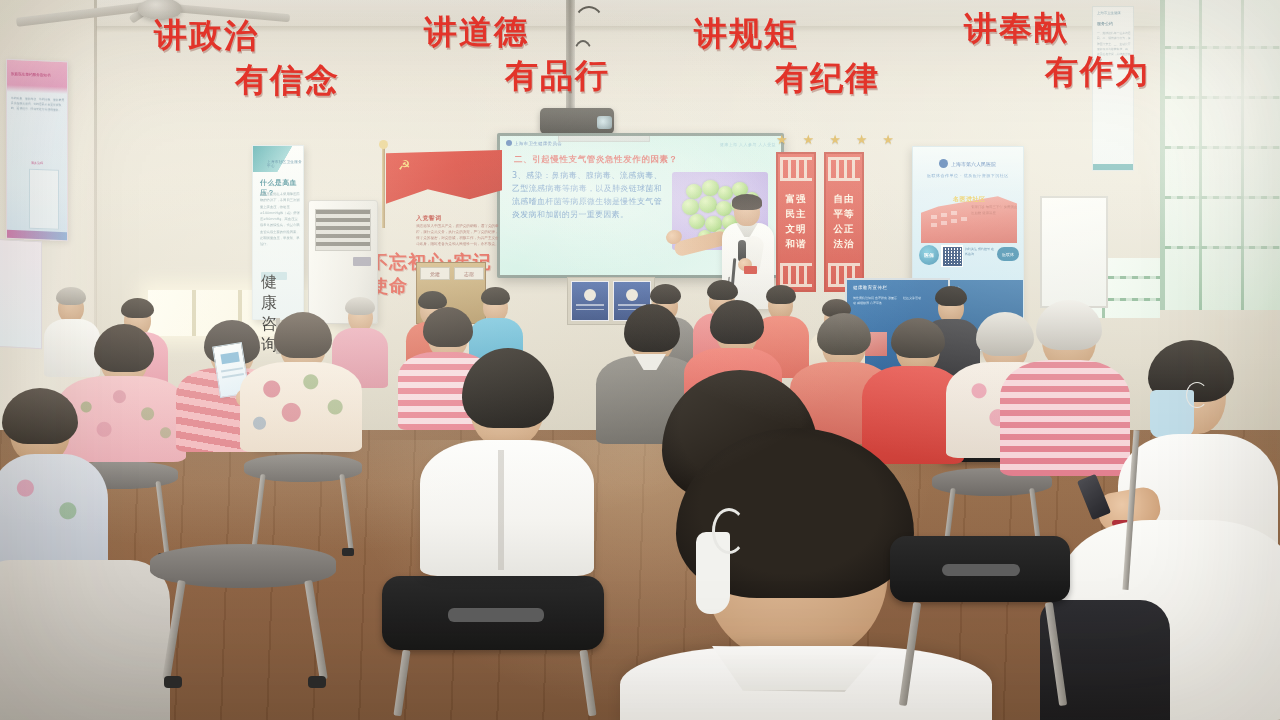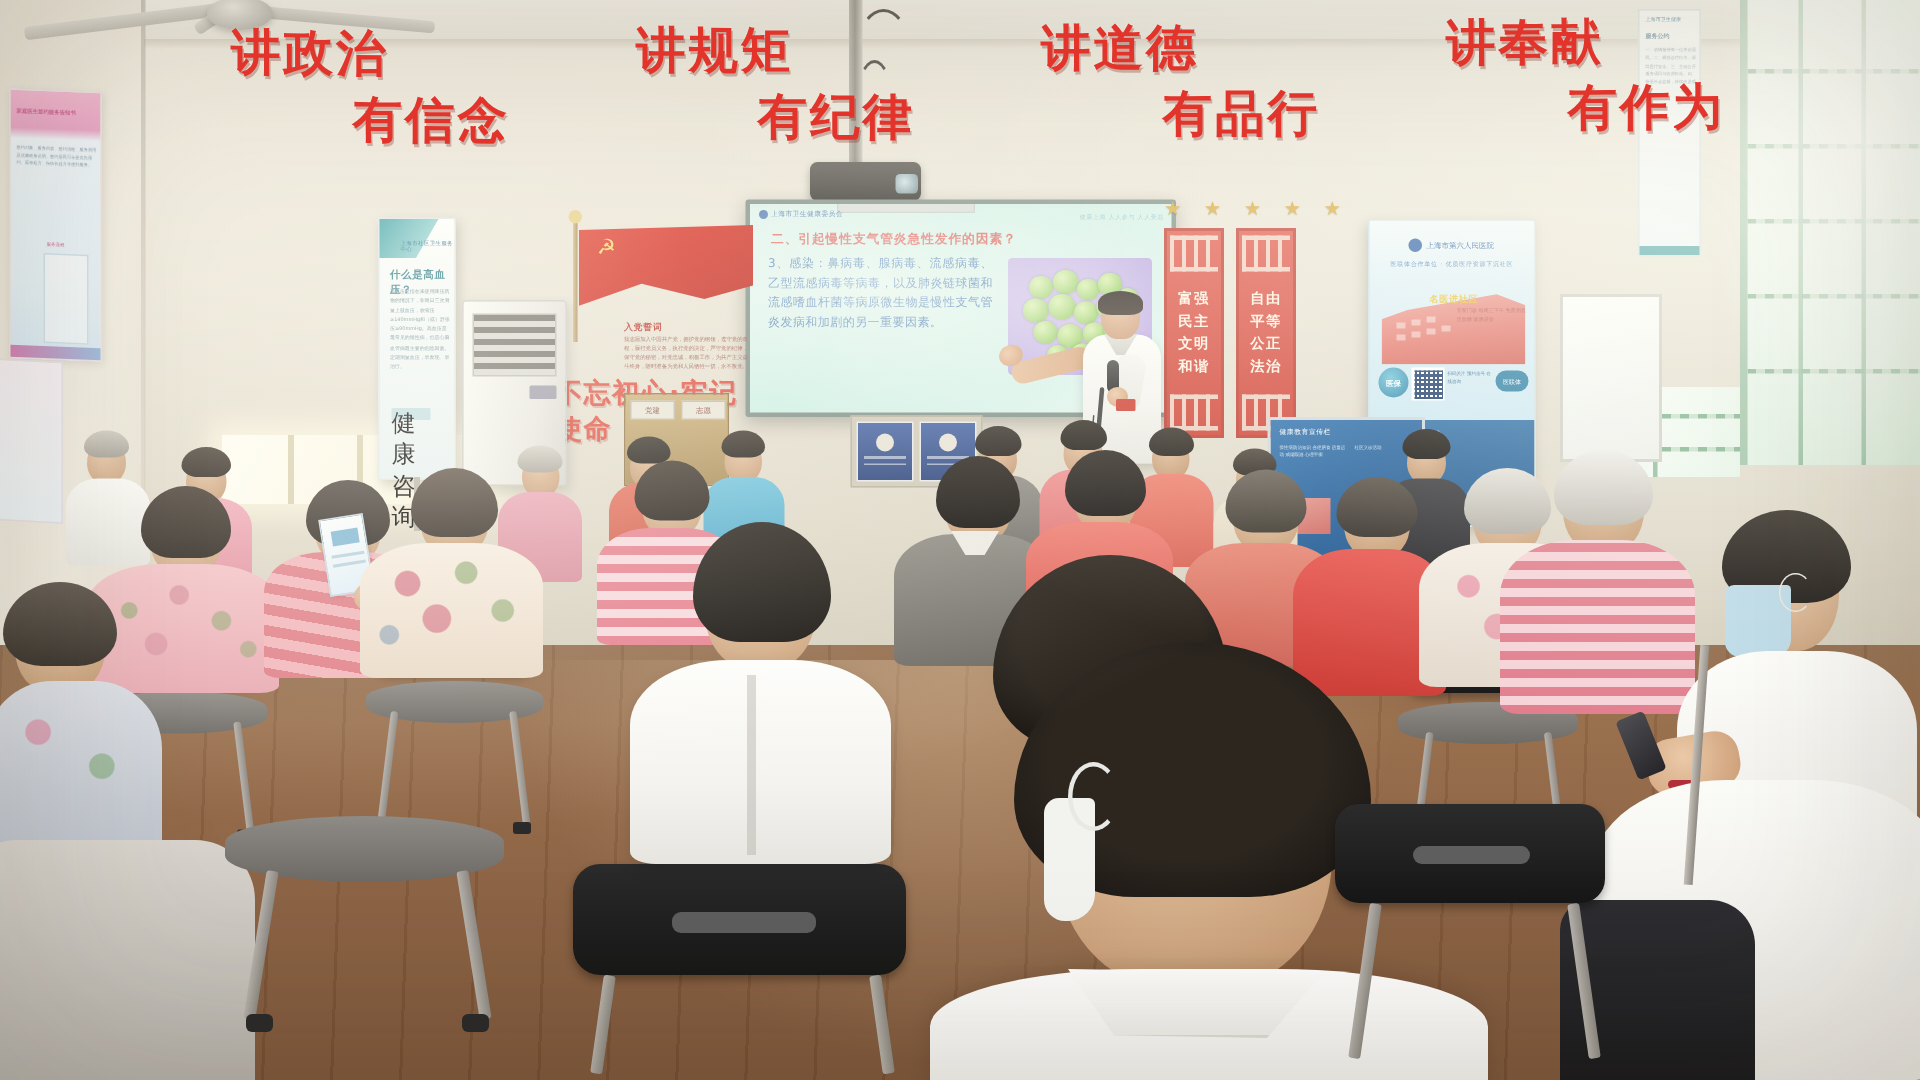--- a/index.html
+++ b/index.html
@@ -833,27 +833,27 @@
        transform:rotate(4deg);"></div>
 
   <div id="haze"></div>
   <div id="vignette"></div>
 
   <div id="banner-slogans">
     <div class="slogan sl-1">
       <span class="l1">讲政治</span>
       <span class="l2">有信念</span>
     </div>
+    <div class="slogan sl-3">
+      <span class="l1">讲道德</span>
+      <span class="l2">有品行</span>
+    </div>
     <div class="slogan sl-2">
       <span class="l1">讲规矩</span>
       <span class="l2">有纪律</span>
     </div>
-    <div class="slogan sl-3">
-      <span class="l1">讲道德</span>
-      <span class="l2">有品行</span>
-    </div>
     <div class="slogan sl-4">
       <span class="l1">讲奉献</span>
       <span class="l2">有作为</span>
     </div>
   </div>
 
 </div>
 
 </body></html>

